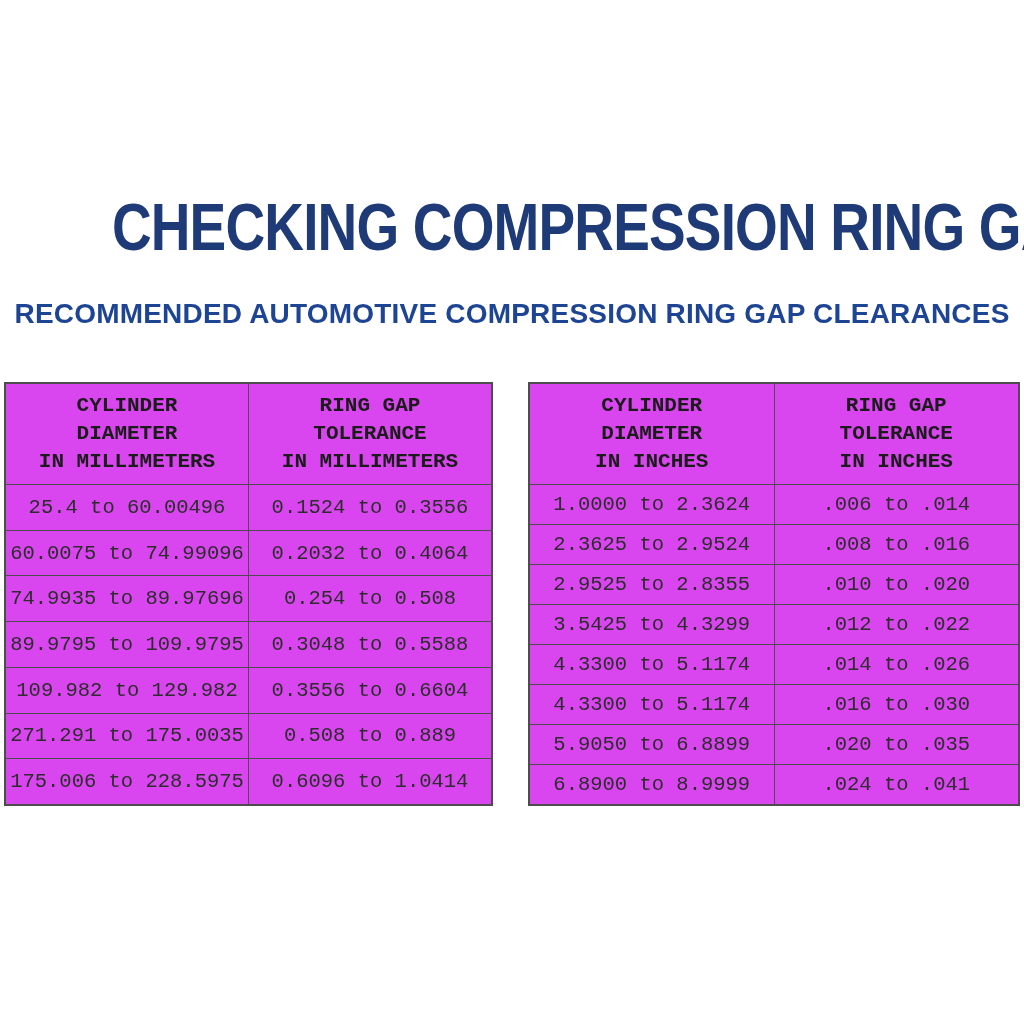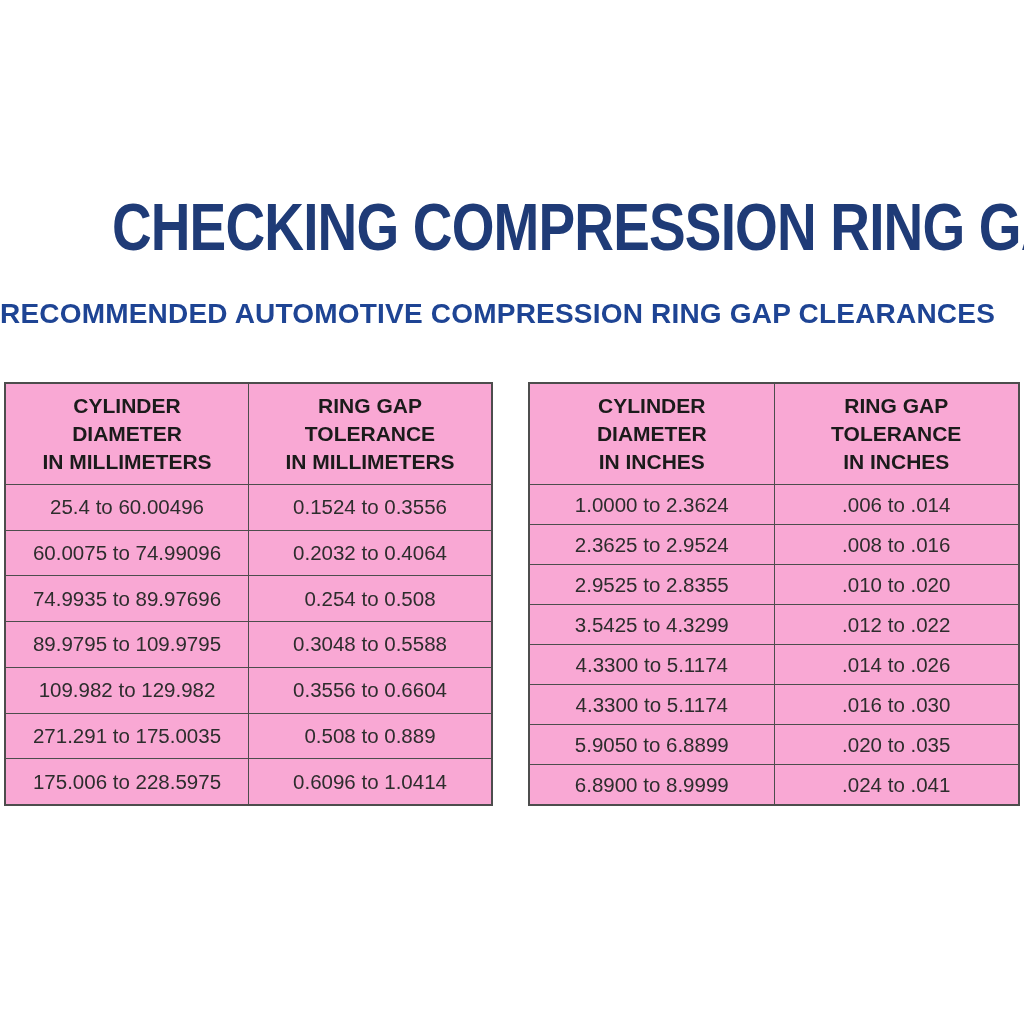--- a/index.html
+++ b/index.html
@@ -31,20 +31,21 @@
     white-space: nowrap;
     color: var(--title-color, #1f3b77);
     transform: scaleX(0.82);
     transform-origin: center;
   }
   .subtitle-wrap {
     position: absolute;
     top: 299px;
     left: 0;
     width: 1024px;
+    text-align: center;
   }
   .subtitle-wrap h2 {
     margin: 0;
     display: inline-block;
     font-size: 28px;
     line-height: 1.1;
     font-weight: bold;
     letter-spacing: 0.2px;
     white-space: nowrap;
     color: var(--subtitle-color, #1e4494);
@@ -53,21 +54,22 @@
     position: absolute;
     top: 382px;
     left: 4px;
     display: flex;
     gap: 35px;
   }
   table.spec {
     border-collapse: collapse;
     border: 2.5px solid var(--border-color, #4d4d4d);
     table-layout: fixed;
-    background: #f9a8d4;
+    background: #d946ef;
+    font-family: Liberation Mono, monospace;
   }
   table.spec.mm { width: 489px; }
   table.spec.inch { width: 492px; }
   table.spec th,
   table.spec td {
     border: 1.5px solid var(--border-color, #4d4d4d);
     text-align: center;
     vertical-align: middle;
     padding: 0;
     width: 50%;

